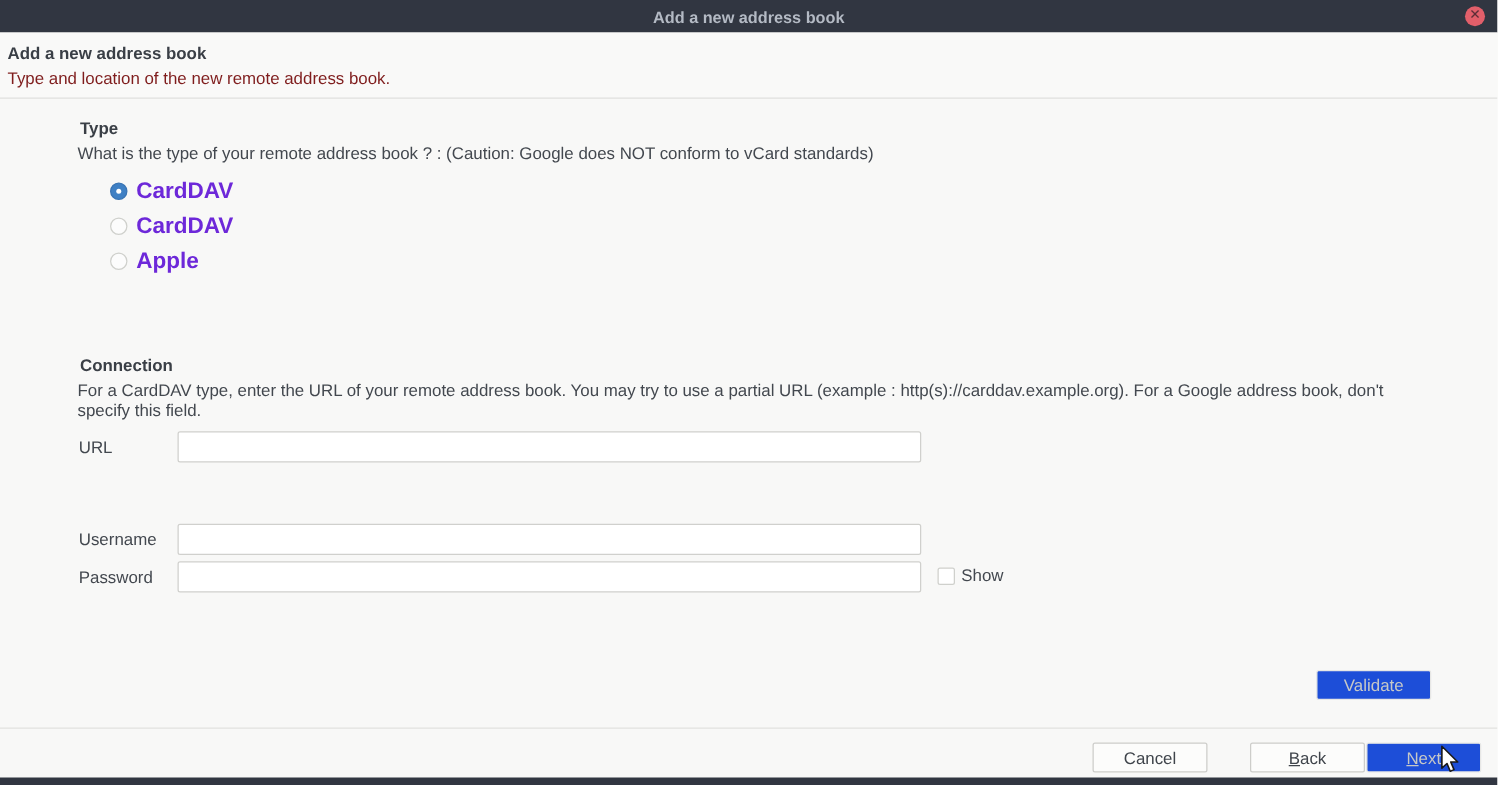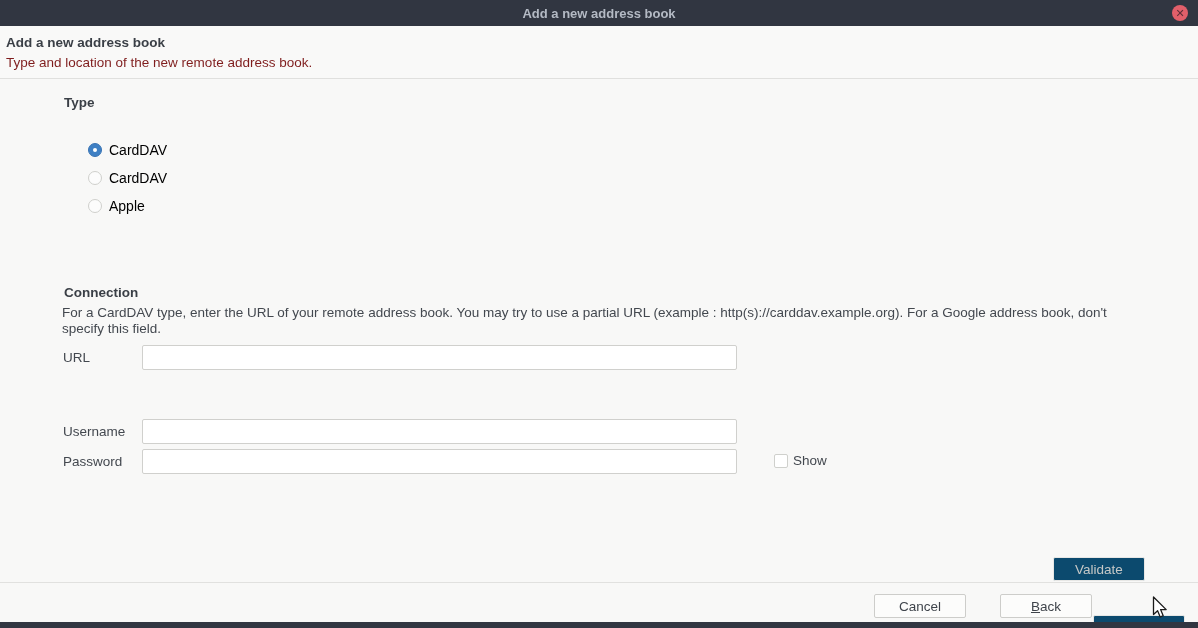--- a/index.html
+++ b/index.html
@@ -67,63 +67,62 @@
     background: #fcfcfc; border: 1px solid #cfd0cc;
     position: relative; flex: 0 0 auto;
   }
   .radio.checked {
     background: #3f80c4; border-color: #3974b4;
   }
   .radio.checked::after {
     content: ""; position: absolute; left: 4px; top: 4px;
     width: 4px; height: 4px; border-radius: 50%; background: #ffffff;
   }
-  .radio-label { color: #000000; font-size: 14px; }
+  .radio-label { color: #6d28d9; font-size: 18px; font-weight: bold; }
   
   .field-label {
     position: absolute; left: 63px; color: #43484f; font-size: 13.5px;
   }
   .text-input {
     position: absolute; left: 142px; width: 595px; height: 25px;
     background: #ffffff;
     border: 1px solid #d0d0cd;
     border-radius: 2px;
     font-family: "Liberation Sans", sans-serif;
     font-size: 13px; color: #41464d;
     padding: 0 6px;
     outline: none;
   }
   
   .checkbox-row {
     position: absolute; left: 750px;
-    display: flex; align-items: flex-end; gap: 5px; cursor: default; margin-left: 24px;
+    display: flex; align-items: flex-end; gap: 5px; cursor: default;
   }
   .checkbox {
     width: 14px; height: 14px;
     background: #ffffff; border: 1px solid #cfd0cc; border-radius: 2px;
     flex: 0 0 auto;
   }
   .checkbox-label { color: #43484f; font-size: 13.5px; font-weight: 500; }
   
   .btn {
     position: absolute;
     height: 24px; width: 92px;
     background: #fcfcfb;
     border: 1px solid #cdcdca;
     border-radius: 2px;
     font-family: "Liberation Sans", sans-serif;
     font-size: 13.5px; color: #3f444b;
     display: flex; align-items: center; justify-content: center;
     cursor: default;
   }
   .btn.disabled {
-    background: #0c4a6e;
+    background: #1d4ed8;
     border-color: #e7e7e5;
     color: #c6c8c7;
-    margin-top: 21px;
   }
   .mnemonic { text-decoration: underline; }
   
   .sep {
     position: absolute; left: 0; width: 100%; height: 1px; background: #e1e1df;
   }
   .bottom-bar {
     position: absolute; left: 0; bottom: 0; width: 100%; height: 6px;
     background: #313641;
   }
@@ -144,20 +143,21 @@
       <span class="x">✕</span>
     </span>
   </div>
 
   <div class="page-header">
     <div class="h-title">Add a new address book</div>
     <div class="h-sub">Type and location of the new remote address book.</div>
   </div>
 
   <div class="section-heading" style="top:95px;">Type</div>
+  <div class="section-text" style="top:115px; width:1090px;">What is the type of your remote address book ? : (Caution: Google does NOT conform to vCard standards)</div>
 
   <div class="radio-row" style="top:142px;">
     <span class="radio checked"></span>
     <span class="radio-label">CardDAV</span>
   </div>
   <div class="radio-row" style="top:170px;">
     <span class="radio"></span>
     <span class="radio-label">CardDAV</span>
   </div>
   <div class="radio-row" style="top:198px;">

